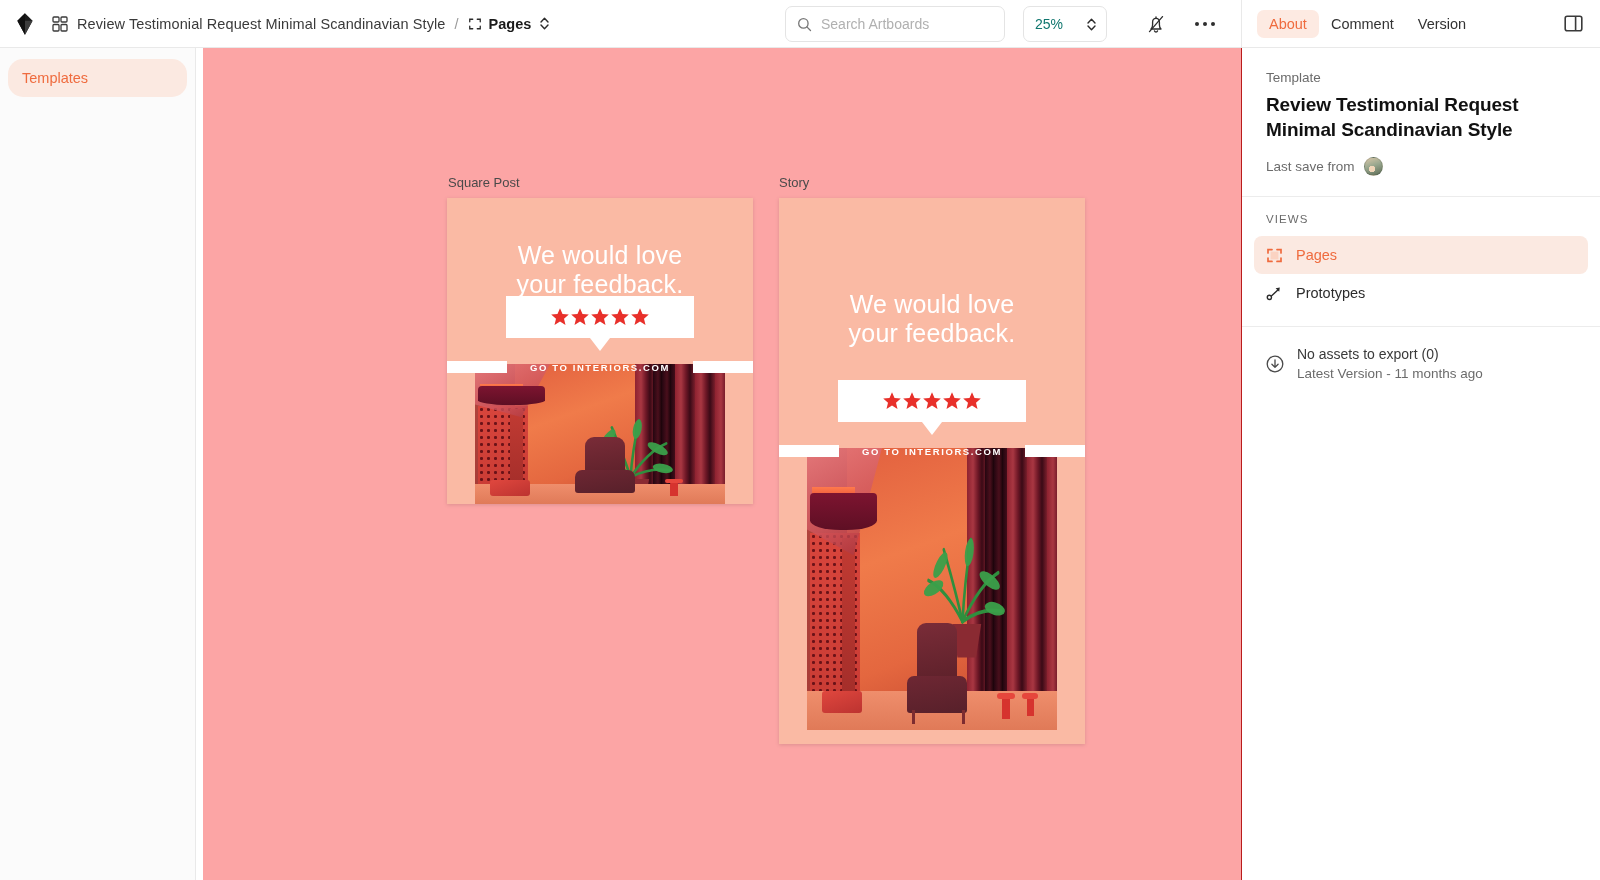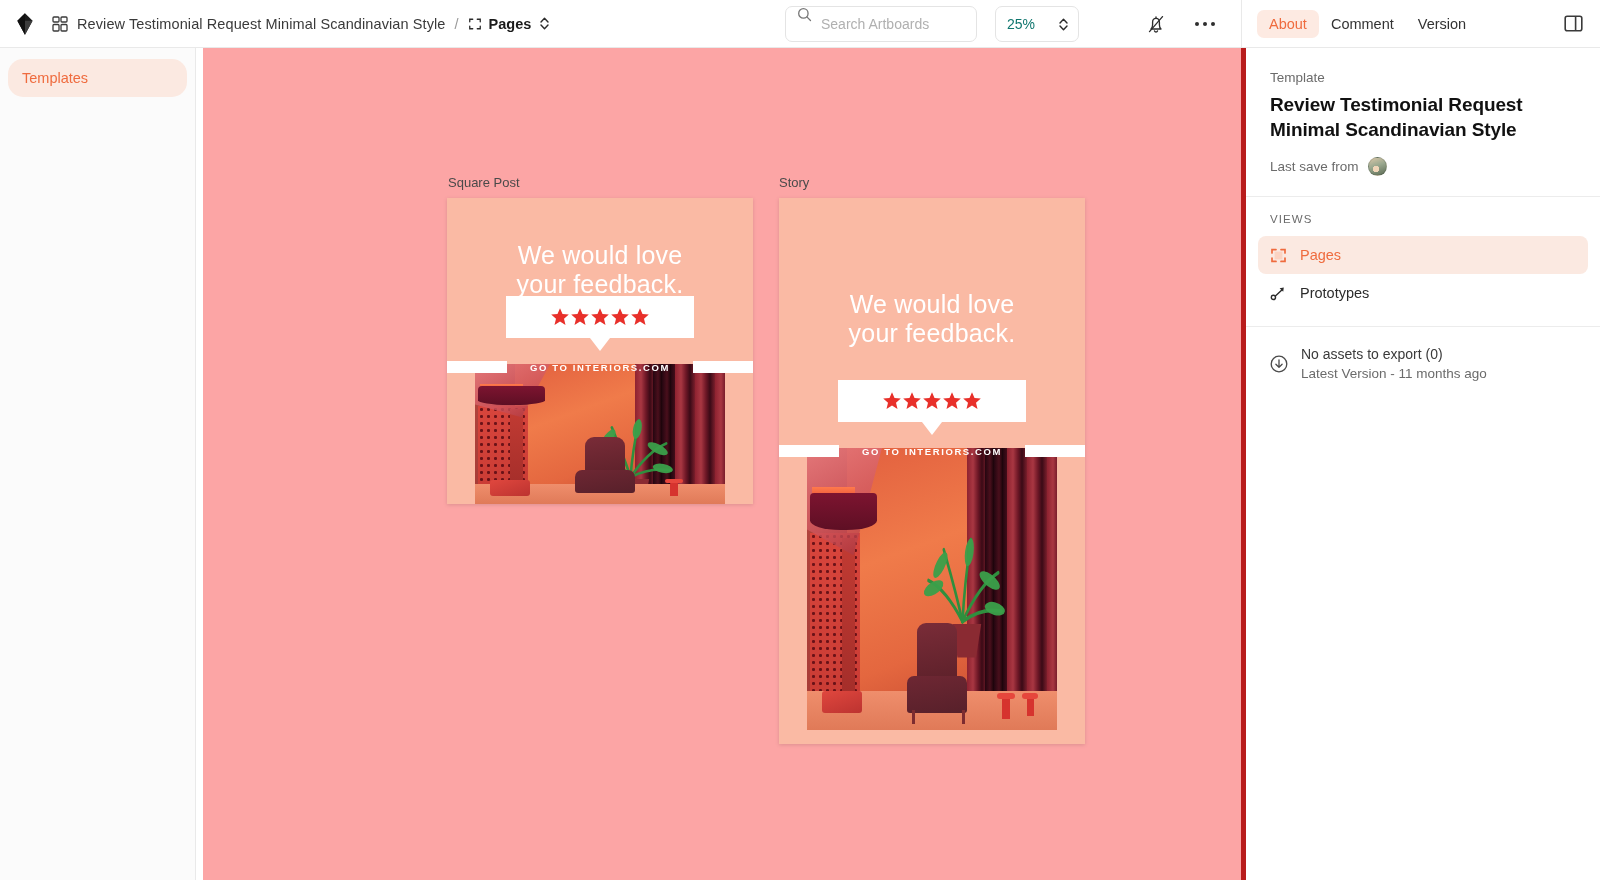--- a/index.html
+++ b/index.html
@@ -30,24 +30,24 @@
   .crumb-page {
     font-size: 14.5px; color: #1a1a1a; font-weight: bold; white-space: nowrap;
   }
   .chev-updown { width: 11px; height: 15px; margin-left: 8px; display: block; }
 
   .tb-center {
     position: absolute; left: 785px; top: 6px;
     display: flex; align-items: center;
   }
   .search-box {
-    width: 192px; height: 36px;
+    width: 220px; height: 36px;
     border: 1px solid #e4e4e4; border-radius: 7px;
     background: #fff;
-    display: flex; padding: 0 11px;
+    display: flex; align-items: center; padding: 0 11px;
   }
   .search-icon { width: 15px; height: 15px; margin-right: 9px; flex: none; }
   .search-input {
     border: 0; outline: 0; font-size: 14px; color: #333;
     font-family: "Liberation Sans", sans-serif;
     width: 170px; background: transparent;
   }
   .search-input::placeholder { color: #b0b0b0; }
 
   .zoom-box {
@@ -209,21 +209,21 @@
   .cta {
     position: absolute; left: 0; width: 100%; text-align: center;
     color: #ffffff; font-weight: bold;
   }
   .white-bar { position: absolute; background: #ffffff; }
 
   
   .rpanel {
     position: absolute; top: 48px; left: 1241px;
     width: 359px; height: 832px; background: #ffffff;
-    border-left: 5px solid #b91c1c;
+    border-left: 1px solid #b91c1c;
   }
   .rp-section { padding: 22px 24px 20px 24px; }
   .rp-kicker { font-size: 13.5px; color: #6b6b6b; margin-bottom: 7px; }
   .rp-title {
     font-size: 19px; font-weight: bold; color: #111; line-height: 1.32;
     letter-spacing: -.1px;
   }
   .rp-lastsave {
     display: flex; align-items: center; margin-top: 15px;
     font-size: 13.5px; color: #6b6b6b;

